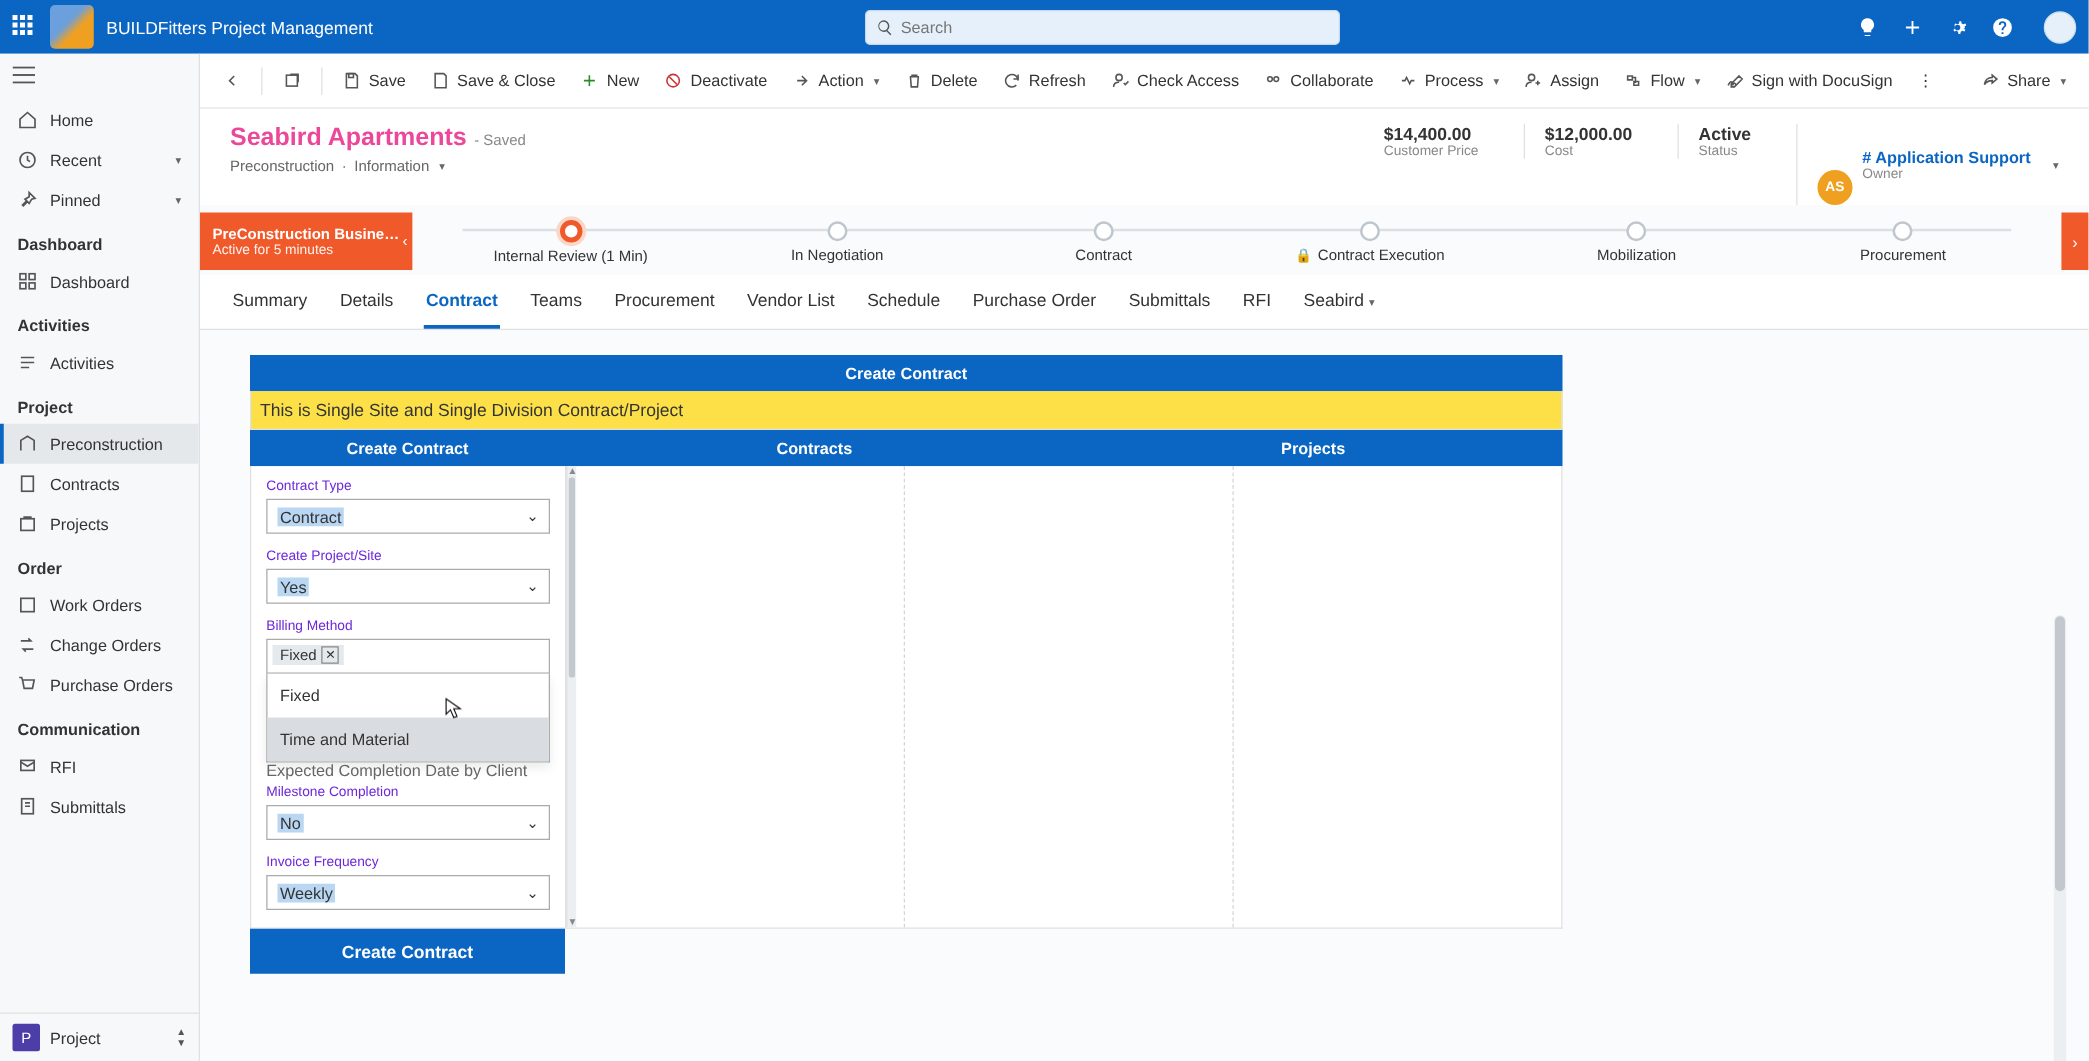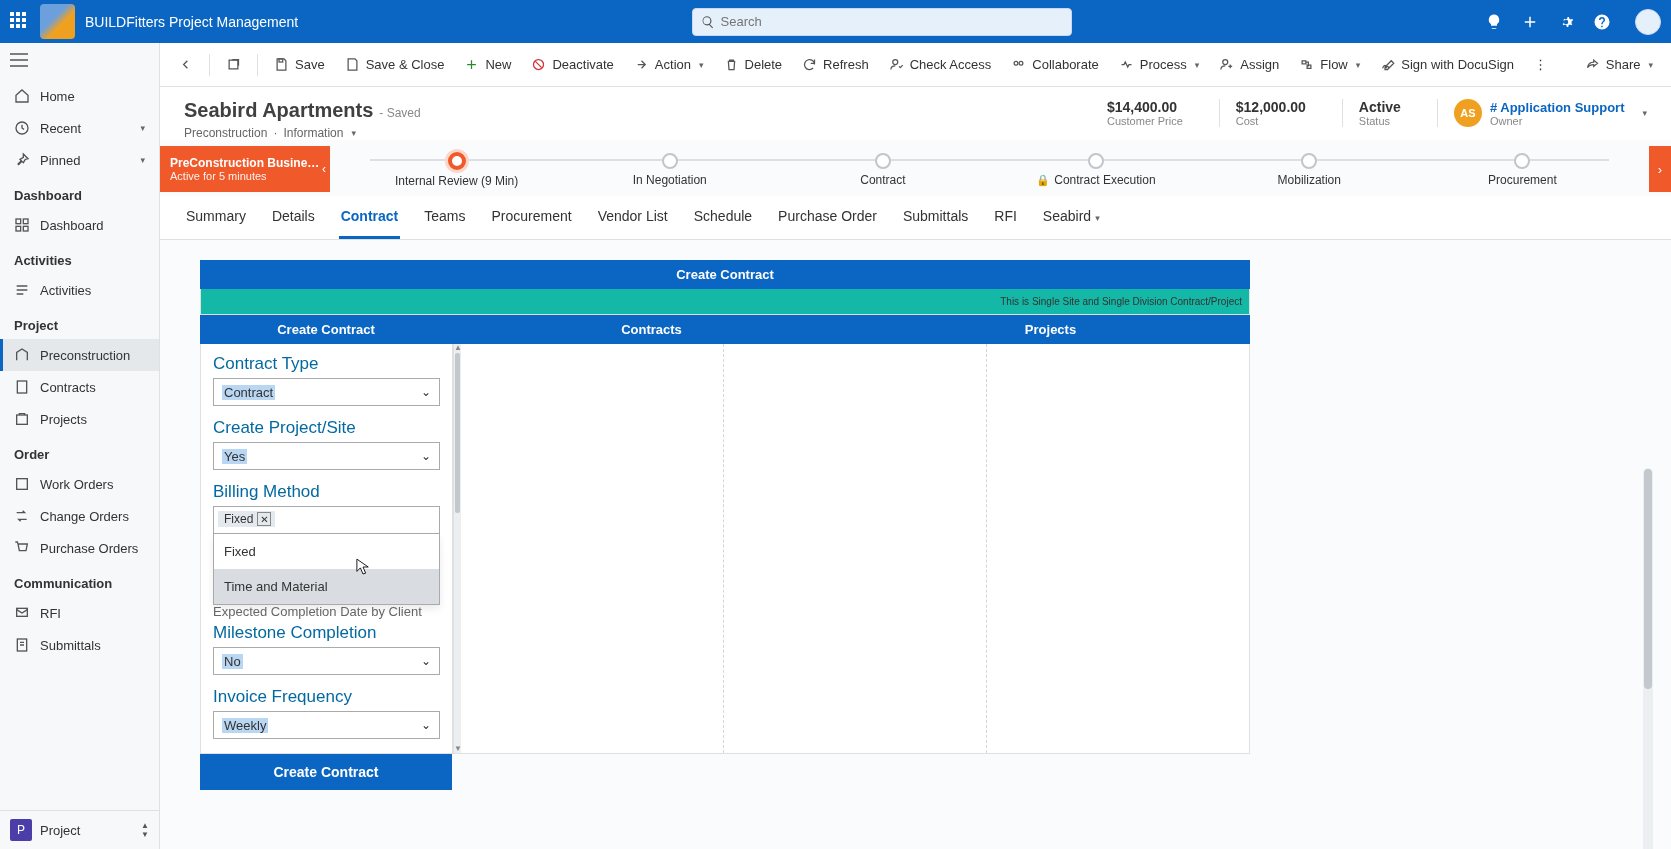--- a/index.html
+++ b/index.html
@@ -38,30 +38,30 @@
 .cmdbar { height: 44px; border-bottom: 1px solid #e0e0e0; display: flex; align-items: center; padding: 0 10px; gap: 4px; font-size: 13px; background: #fff; }
 .cbtn { display: flex; align-items: center; gap: 6px; padding: 6px 8px; border-radius: 3px; cursor: pointer; color:#333; }
 .cbtn svg { width: 15px; height: 15px; }
 .cmd-spacer { flex: 1; }
 .vdiv { width: 1px; height: 22px; background: #e0e0e0; margin: 0 4px; }
 .chevsm { font-size: 9px; color:#666; margin-left:2px; }
 
 
 .record-header { padding: 12px 24px 0 24px; display: flex; align-items: flex-start; background:#fff; }
 .rh-left { flex: 1; }
-.rh-title { font-size: 20px; font-weight: 600; color:#404040; }
+.rh-title { font-size: 20px; font-weight: 600; color:#ec4899; }
 .rh-saved { font-size: 12px; color: #888; font-weight: 400; margin-left: 6px; margin-top: 24px; }
 .rh-bc { font-size: 12px; color: #666; margin-top: 4px; display: flex; gap: 6px; align-items: center; }
 .stats { display: flex; gap: 36px; align-items: flex-start; color:#333; }
 .stat { text-align: left; border-left: 1px solid #e0e0e0; padding-left: 16px; }
 .stat:first-child { border-left:none; }
 .stat .v { font-size: 14px; font-weight: 600; }
 .stat .l { font-size: 11px; color: #888; }
 .owner { display: flex; align-items: center; gap: 8px; border-left: 1px solid #e0e0e0; padding-left: 16px; }
-.av2 { background: #f0a020; color: #fff; width: 28px; height: 28px; border-radius: 50%; display: flex; align-items: center; justify-content: center; font-size: 11px; font-weight: 600; }
+.av2 { background: #f0a020; color: #fff; width: 28px; height: 28px; border-radius: 50%; display: flex; align-items: center; justify-content: center; font-size: 11px; font-weight: 600; margin-top: 37px; }
 .owner .link { color: #0a66c2; font-weight: 600; font-size: 13px; }
 .owner .l { font-size: 11px; color:#888; }
 
 
 .bpf-wrap { display: flex; align-items: stretch; height: 46px; margin-top: 6px; background:#fff; }
 .bpf-flag { background: #f0592a; color: #fff; width: 170px; padding: 6px 10px; font-size: 12px; position: relative; display:flex; flex-direction:column; justify-content:center; }
 .bpf-flag .t { font-weight: 600; white-space: nowrap; overflow: hidden; text-overflow: ellipsis; font-size:12px; }
 .bpf-flag .s { font-size: 11px; opacity: .92; }
 .bpf-flag::after { content:""; position:absolute; right:-12px; top:0; border-top:23px solid transparent; border-bottom:23px solid transparent; border-left:12px solid #f0592a; }
 .bpf-flag .chevback { position:absolute; right:4px; top:50%; transform:translateY(-50%); color:#fff; font-size:12px; z-index:2; }
@@ -77,36 +77,36 @@
 
 .tabs { display: flex; gap: 22px; padding: 0 24px; border-bottom: 1px solid #e0e0e0; font-size: 14px; margin-top: 4px; background:#fff; }
 .tab { padding: 12px 2px; cursor: pointer; color:#333; }
 .tab.active { color: #0a66c2; font-weight: 600; border-bottom: 3px solid #0a66c2; }
 .tab .chevsm { margin-left:4px; }
 
 
 .content { flex: 1; overflow: auto; padding: 20px 40px; position: relative; background:#fafbfc; }
 .contract-card { width: 1050px; }
 .blue-header { background: #0a66c2; color: #fff; text-align: center; padding: 7px; font-weight: 600; }
-.subhead { background: #14b8a6; text-align: right; padding: 7px; border: 1px solid #e0e0e0; border-top:none; font-size: 10px; }
+.subhead { background: #fde047; text-align: left; padding: 7px; border: 1px solid #e0e0e0; border-top:none; font-size: 14px; }
 .tabrow { display: flex; background: #0a66c2; color: #fff; font-weight: 600; }
 .tabcell { padding: 7px; text-align: center; font-size:13px; }
 .tc1 { width: 252px; }
 .tc2, .tc3, .tc4 { flex: 1; }
 .datarow { display: flex; border: 1px solid #e0e0e0; border-top:none; background:#fff; }
 .formcol { width: 252px; border-right: 1px solid #e0e0e0; padding: 10px 12px; font-size: 13px; position:relative; }
 .sbw { width:8px; background:#eceff1; border-left:1px solid #e0e0e0; display:flex; flex-direction:column; }
 .sbw .tr { font-size:8px; color:#888; text-align:center; line-height:8px; }
 .sbw .thumb { background:#c3c8ce; margin:1px; height:160px; border-radius:2px; }
 .sbw .sp { flex:1; }
 .emptycol { flex: 1; border-right: 1px dashed #d5d5d5; }
 .emptycol:last-child { border-right: none; }
 
 .fgrp { margin-bottom: 12px; }
-.fgrp label { display: block; margin-bottom: 4px; font-size: 17px; color:#0369a1; }
+.fgrp label { display: block; margin-bottom: 4px; font-size: 11px; color:#6d28d9; }
 .sel, .inp { width: 100%; border: 1px solid #aaa; height: 28px; padding: 0 8px; font-size: 13px; background:#fff; display:flex; align-items:center; justify-content:space-between; }
 .sel .hl { background: #b9d6f2; padding: 0 2px; }
 .sel .chv { font-size:12px; }
 .multisel { border:1px solid #aaa; min-height:28px; padding:4px; background:#fff; }
 .chip { display:inline-flex; align-items:center; background:#e4e9ed; padding:1px 4px 1px 6px; font-size:12px; }
 .chip .x { border:1px solid #888; width:14px; height:14px; display:inline-flex; align-items:center; justify-content:center; margin-left:4px; font-size:10px; cursor:pointer; }
 .dropdown { border:1px solid #aaa; border-top:none; background:#fff; box-shadow:0 4px 8px rgba(0,0,0,.08); }
 .dd-item { padding:10px 10px; cursor:pointer; font-size:13px; }
 .dd-item.hov { background:#d9dde1; }
 .datewrap { display:flex; }
@@ -434,21 +434,21 @@
 
     <div class="bpf-wrap">
       <div class="bpf-flag">
         <div class="t">PreConstruction Busines...</div>
         <div class="s">Active for 5 minutes</div>
         <span class="chevback">‹</span>
       </div>
       <div class="bpf-stages">
         <div class="stage current">
             <div class="dot"></div>
-            <div class="lbl">Internal Review  (9 Min)</div>
+            <div class="lbl">Internal Review  (1 Min)</div>
           </div>
         <div class="stage">
             <div class="dot"></div>
             <div class="lbl">In Negotiation</div>
           </div>
         <div class="stage">
             <div class="dot"></div>
             <div class="lbl">Contract</div>
           </div>
         <div class="stage">

